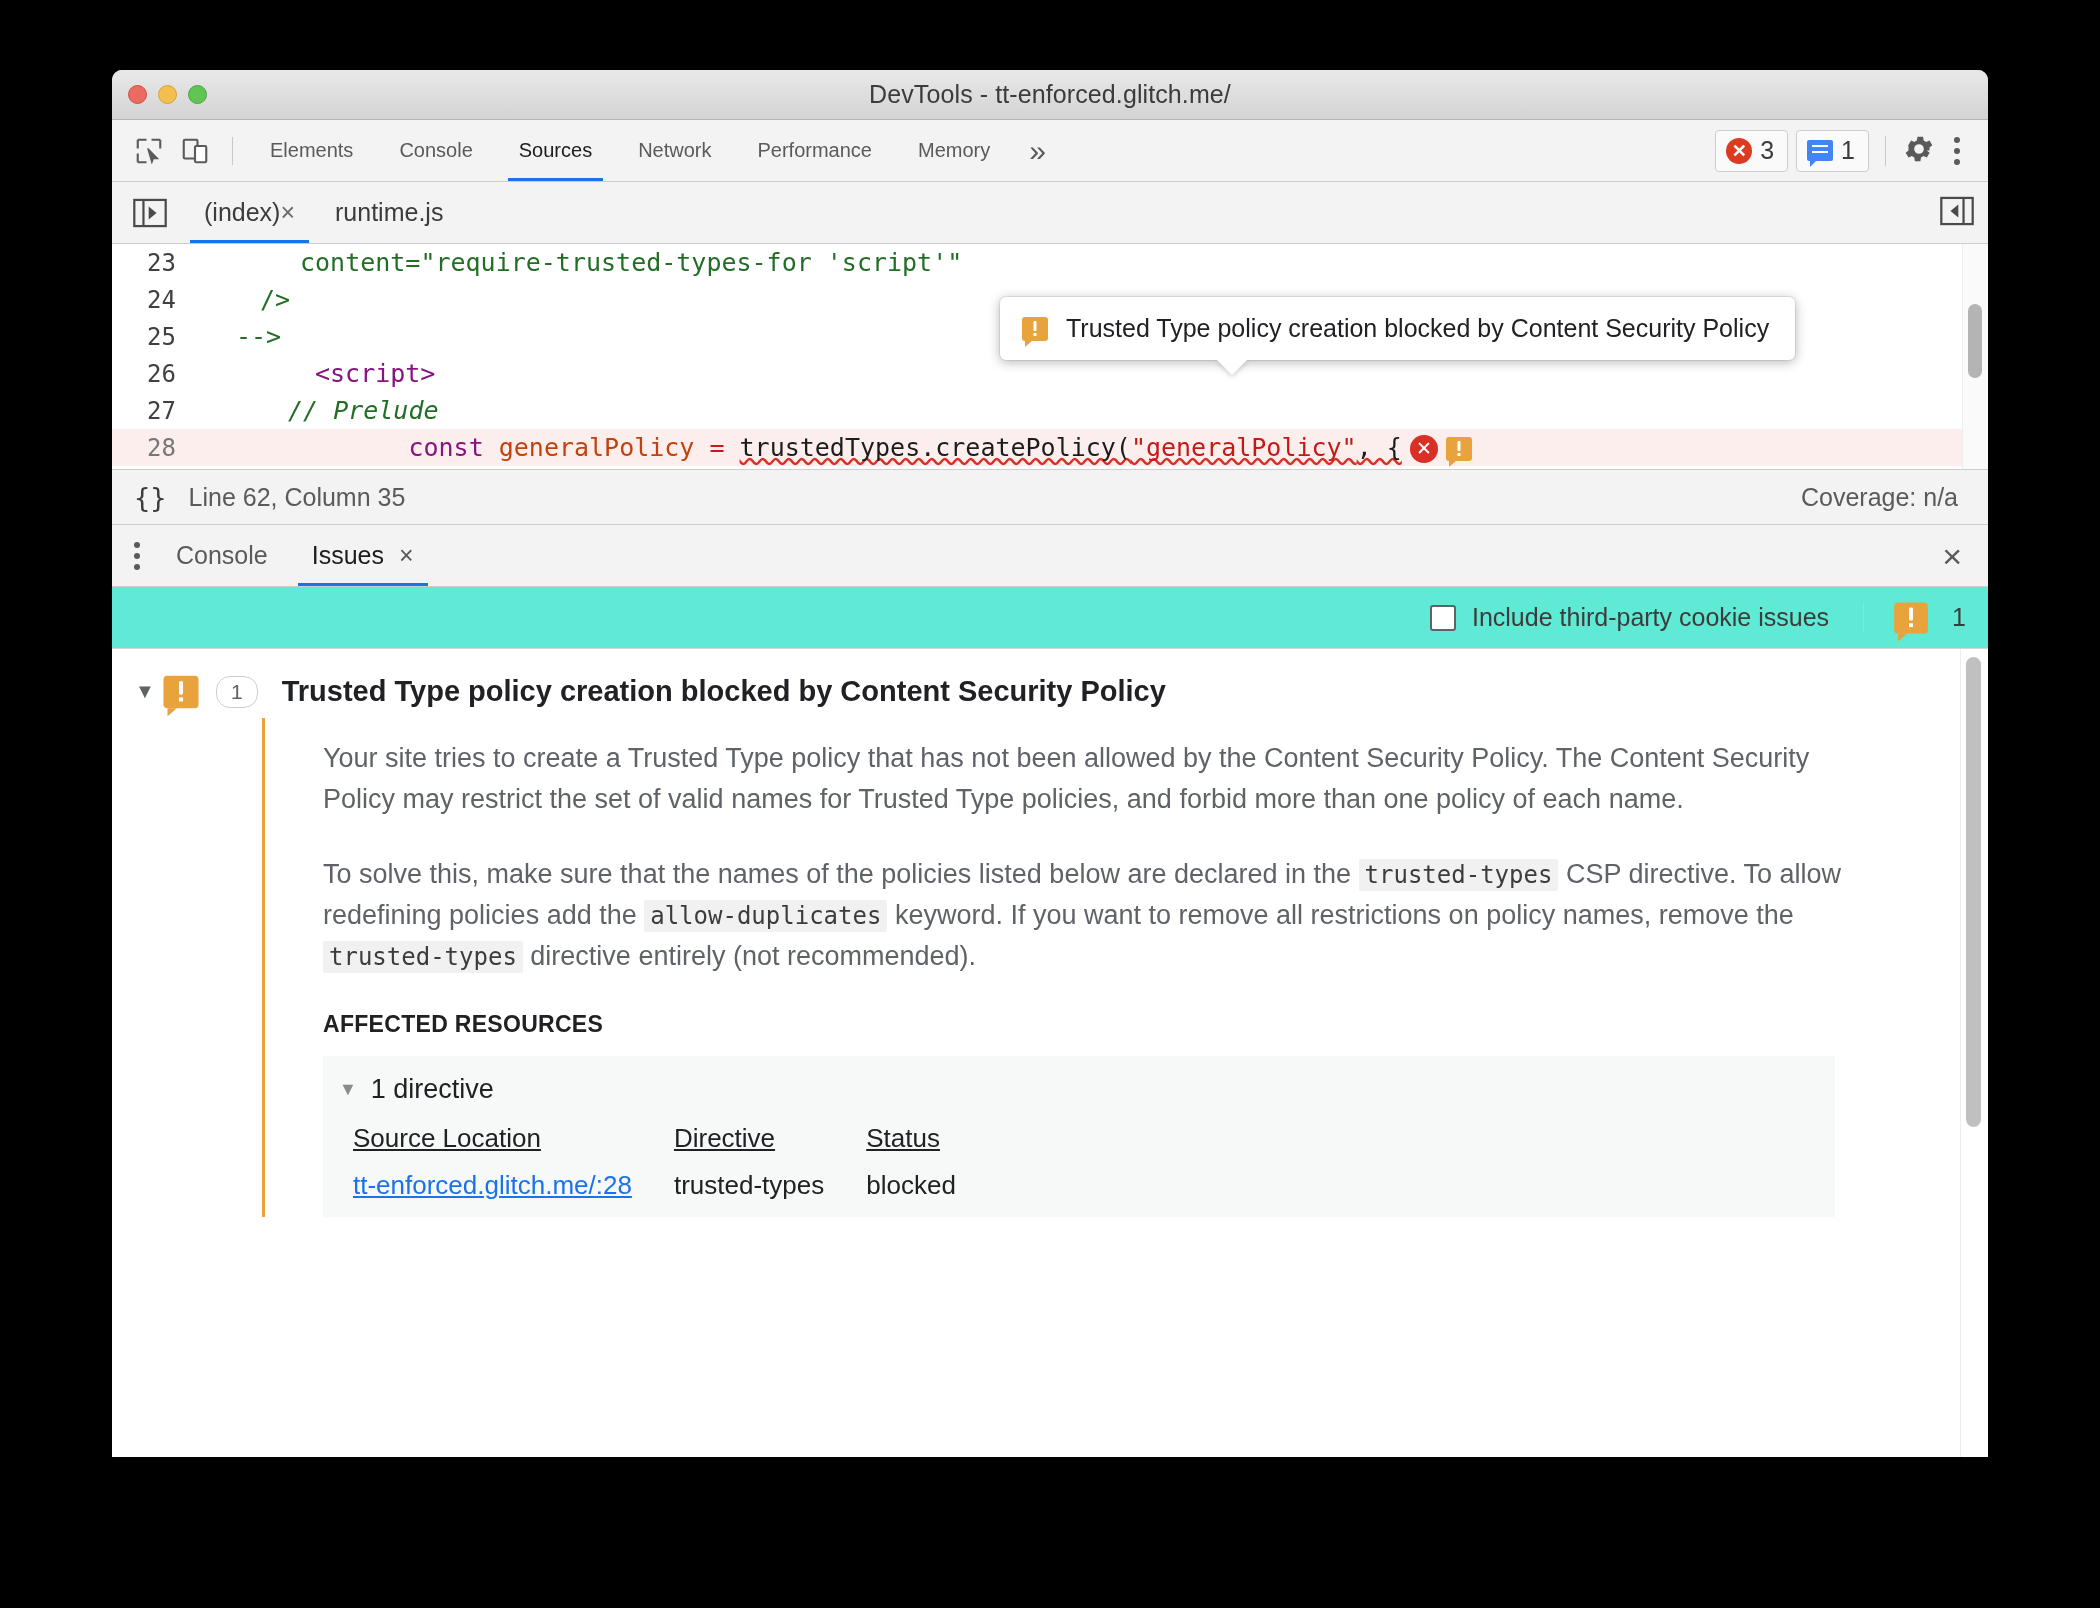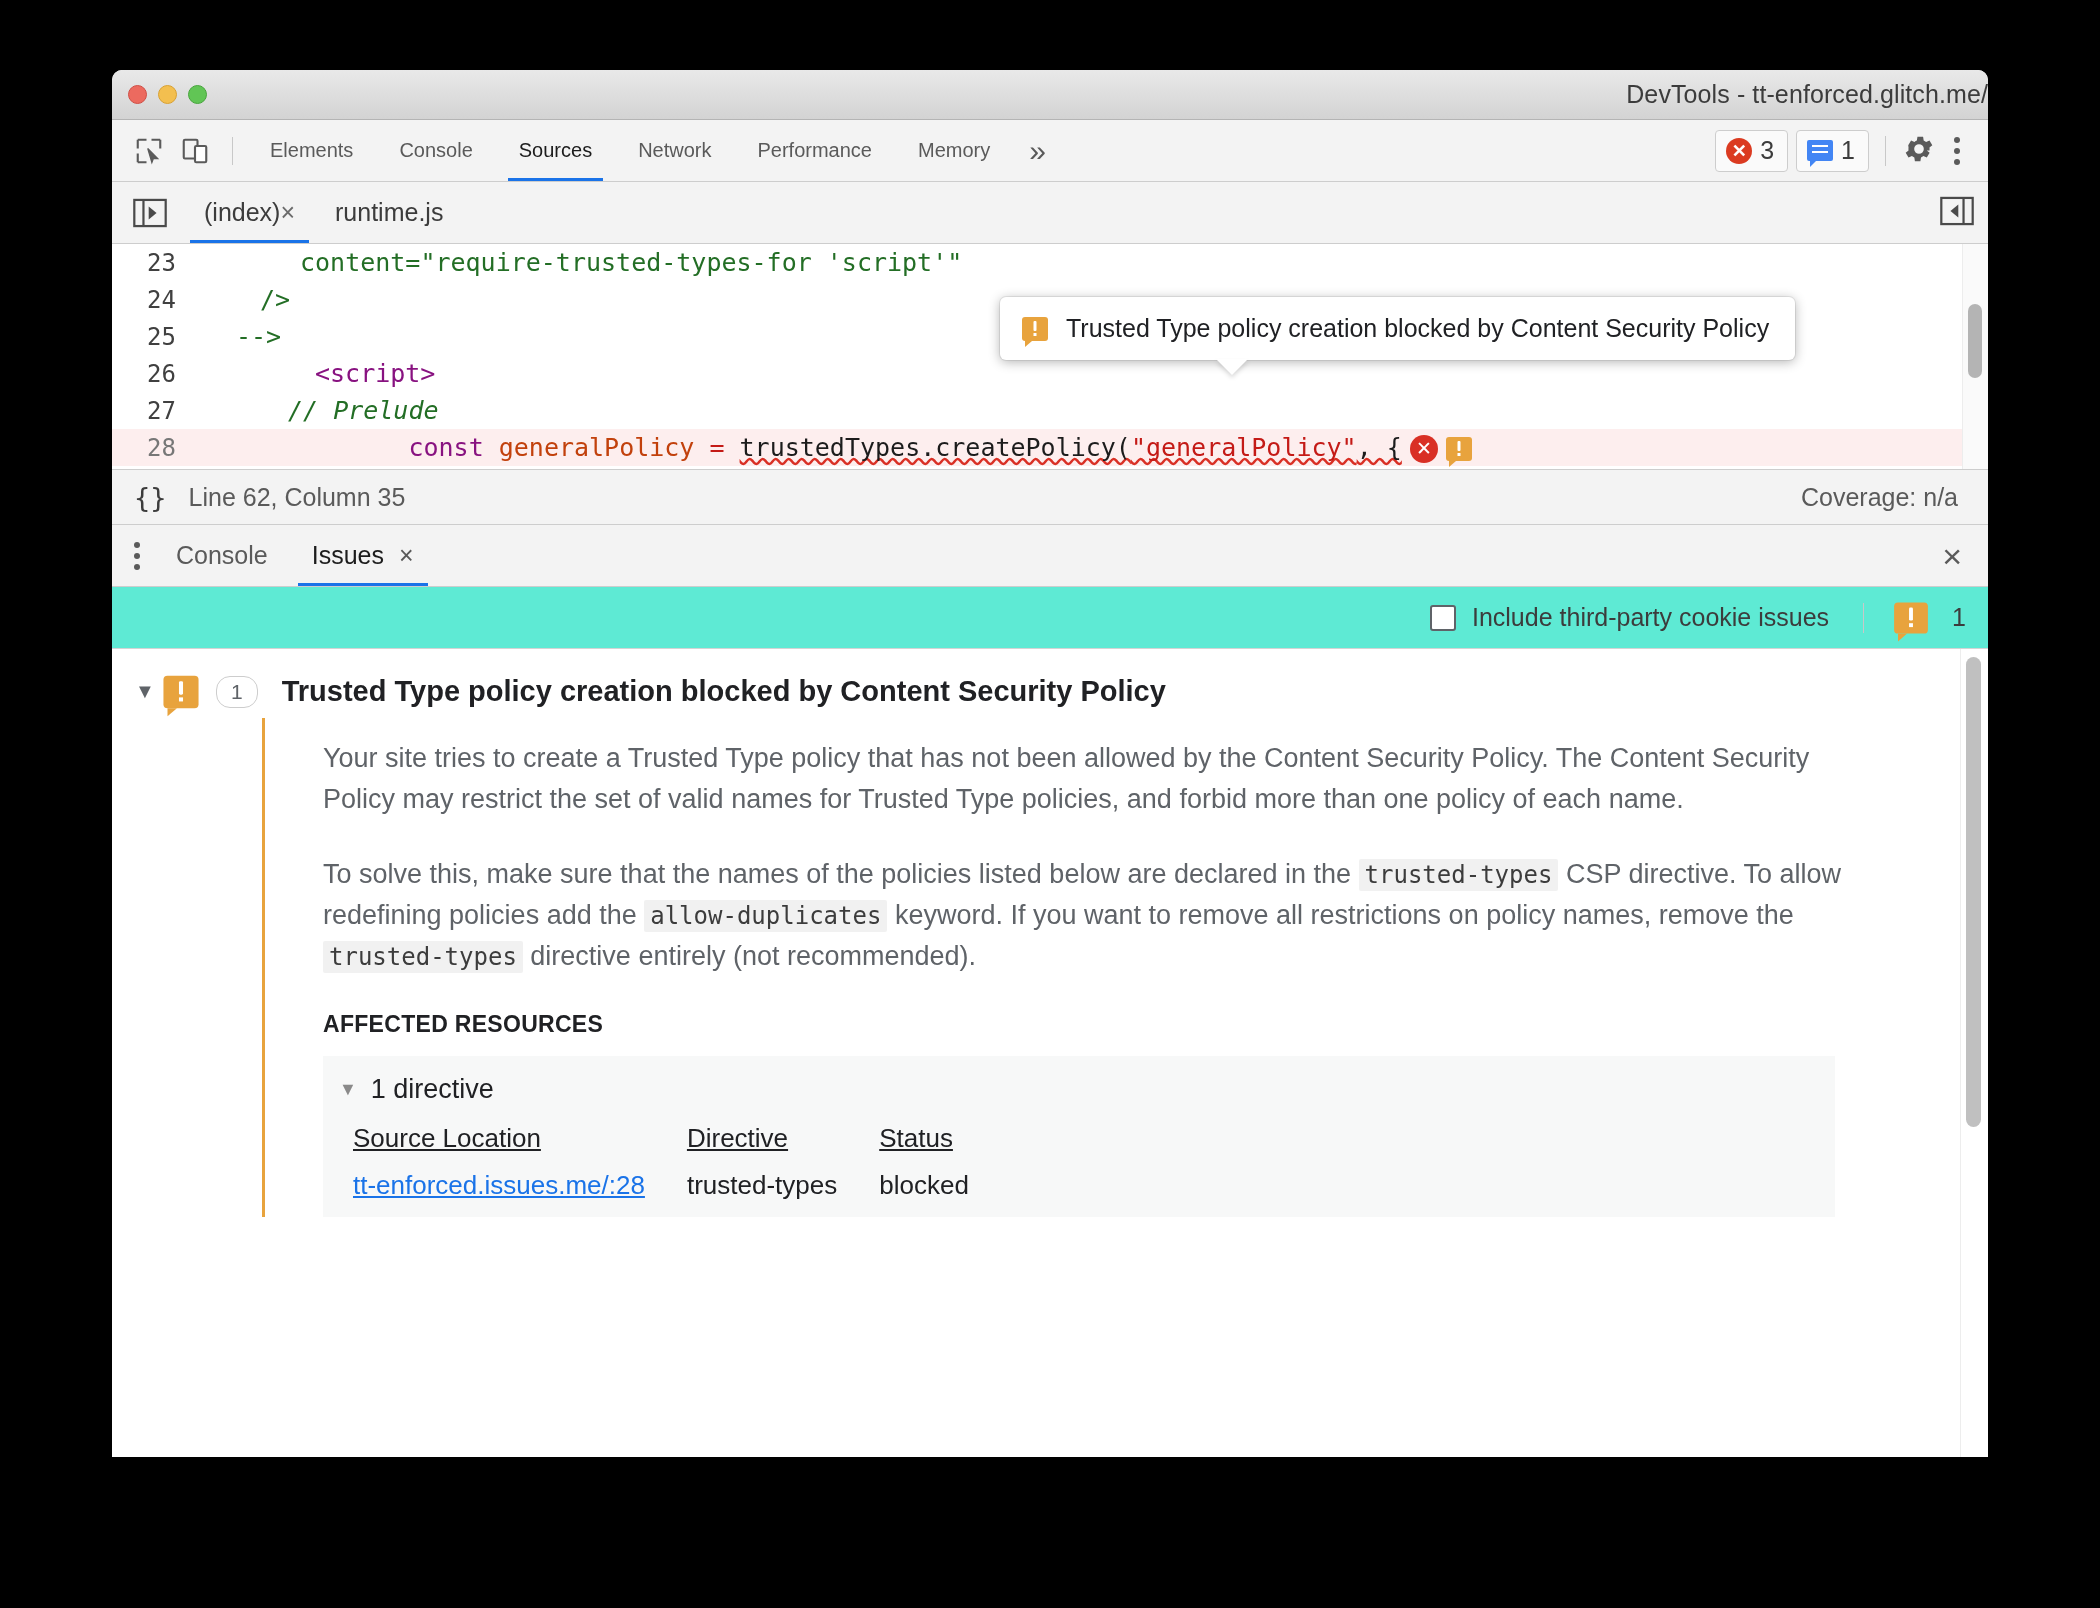--- a/index.html
+++ b/index.html
@@ -29,21 +29,21 @@
     border-bottom: 1px solid #b4b4b4;
     position: relative;
     display: flex; align-items: center;
   }
   .traffic { display: flex; gap: 11px; margin-left: 16px; }
   .tl { width: 19px; height: 19px; border-radius: 50%; }
   .tl.red    { background: #ec6a5f; border: .5px solid #d04e45; }
   .tl.yellow { background: #f3bf4f; border: .5px solid #d9a132; }
   .tl.green  { background: #61c555; border: .5px solid #47a53c; }
   #window-title {
-    position: absolute; left: 0; right: 0; text-align: right;
+    position: absolute; left: 0; right: 0; text-align: center;
     font-size: 25px; color: #3c3c3c; letter-spacing: .1px;
   }
 
   
   #toolbar {
     height: 62px; flex: 0 0 62px;
     background: #f3f3f3;
     border-bottom: 1px solid #cdcdcd;
     display: flex; align-items: center;
     padding: 0 18px 0 14px;
@@ -503,21 +503,21 @@
           <table id="affected">
             <thead>
               <tr>
                 <th>Source Location</th>
                 <th>Directive</th>
                 <th>Status</th>
               </tr>
             </thead>
             <tbody>
               <tr>
-                <td><a class="srclink">tt-enforced.issues.me/:28</a></td>
+                <td><a class="srclink">tt-enforced.glitch.me/:28</a></td>
                 <td>trusted-types</td>
                 <td class="status-blocked">blocked</td>
               </tr>
             </tbody>
           </table>
         </div>
       </div>
     </div>
   </div>
 

